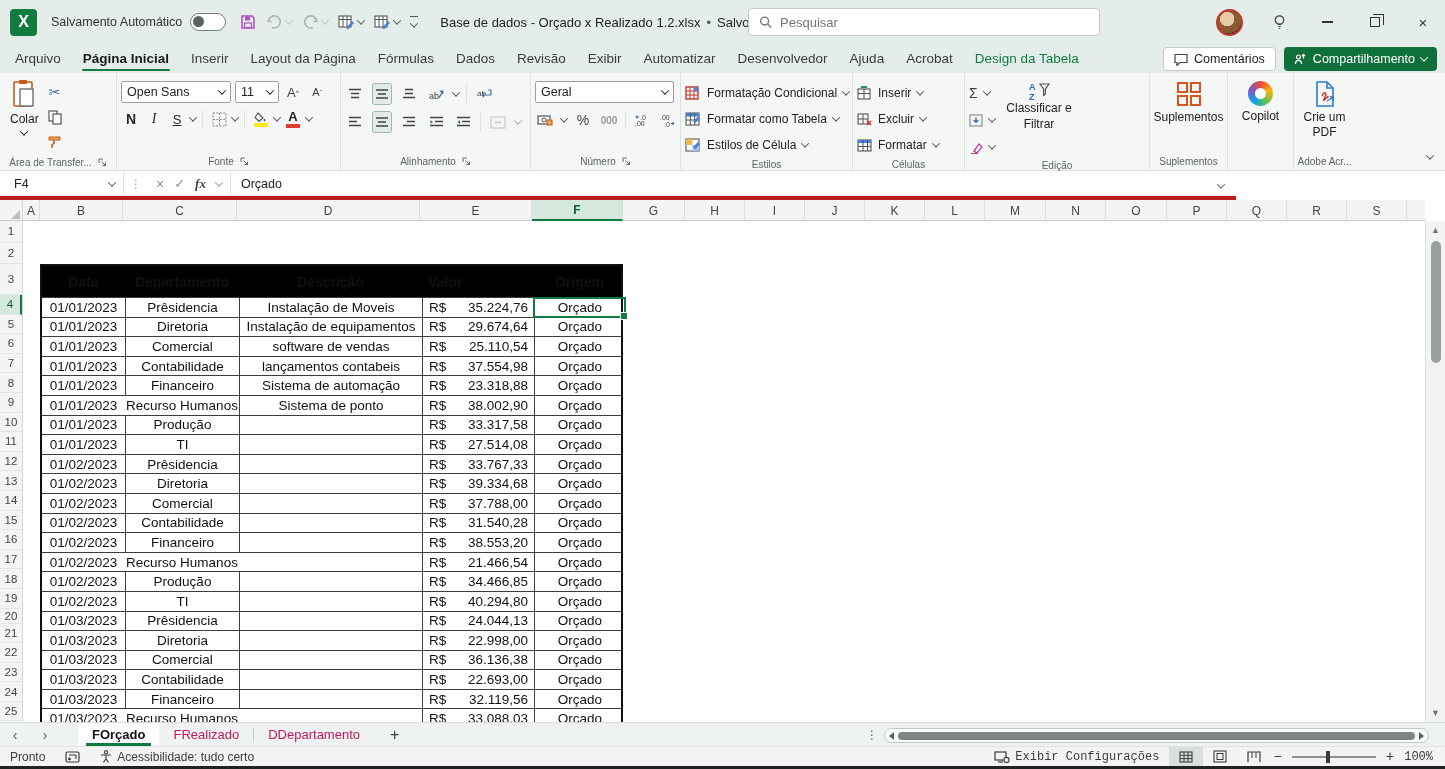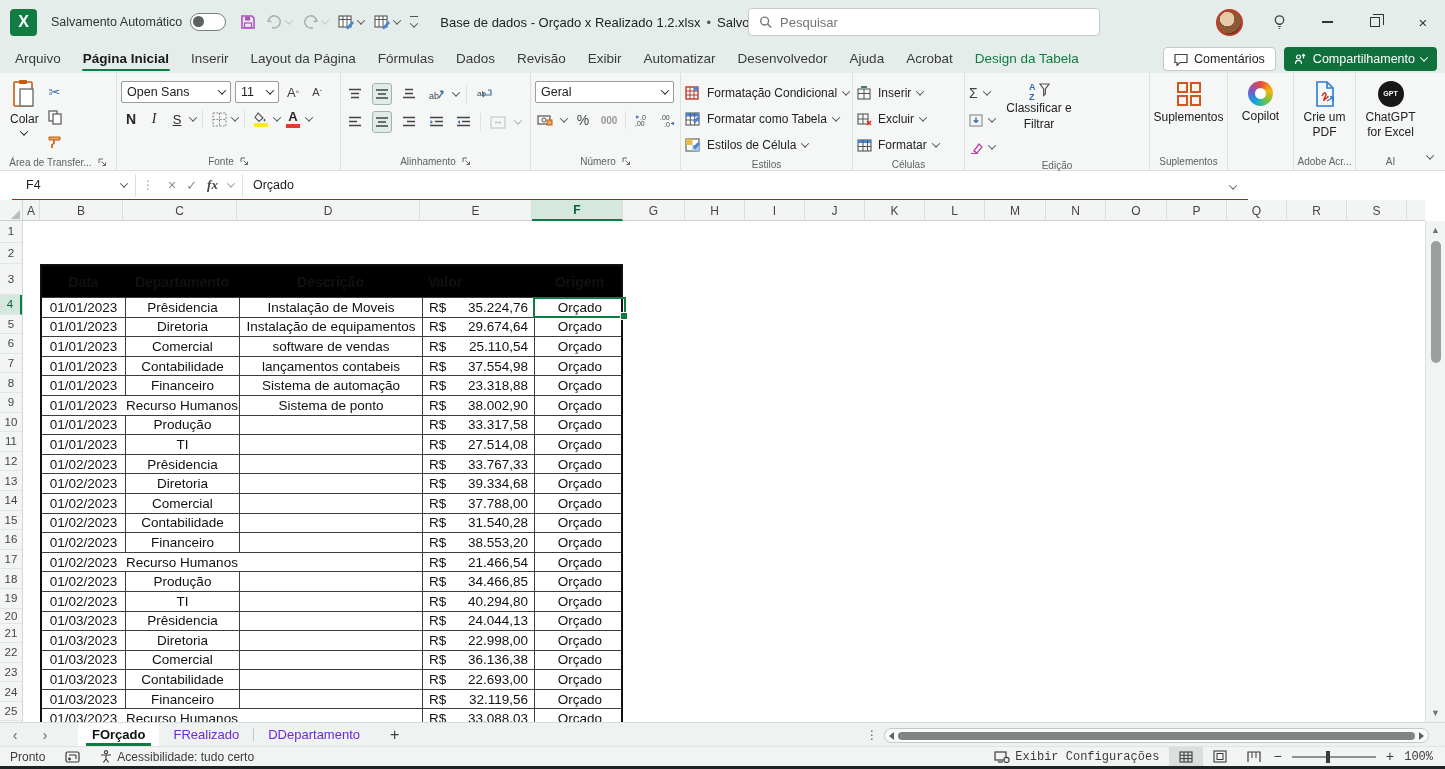--- a/index.html
+++ b/index.html
@@ -55,21 +55,21 @@
   .ic-b { font-weight:800; font-size:14px; color:#262626; }
   .ic-i { font-style:italic; font-family:"Liberation Serif",serif; font-size:14px; color:#262626; }
   .ic-u { font-size:13px; color:#262626; text-decoration:underline; }
   .fontcolor { font-size:13px; font-weight:bold; color:#262626; line-height:1; display:flex; flex-direction:column; align-items:center; }
   .fontcolor .bar { width:14px; height:4px; margin-top:1px; }
   .gpt-circle { width:26px; height:26px; border-radius:50%; background:#171717; color:#fff; font-size:7px; font-weight:bold; display:flex; align-items:center; justify-content:center; }
   .copilot-ic { width:25px; height:25px; border-radius:50%; background:conic-gradient(#e8483f,#f6b50b,#6cc24a,#09a5e8,#7b57c9,#e8483f); }
   .copilot-ic::after{ content:""; display:block; width:11px; height:11px; margin:7px; border-radius:50%; background:#fff; }
 
   
-  .fbar { position:absolute; left:12px; top:171px; width:1236px; height:29px; background:#fff; border-bottom:1px solid #b91c1c; display:flex; align-items:center; }
+  .fbar { position:absolute; left:0; top:171px; width:1236px; height:29px; background:#fff; border-bottom:4px solid #b91c1c; display:flex; align-items:center; }
   .namebox { width:118px; height:23px; margin-left:6px; display:flex; align-items:center; justify-content:space-between; padding:0 8px; font-size:12.5px; color:#222; border-right:1px solid #e0e0e0; }
   .fbar .dots { color:#9aa09d; font-size:12px; padding:0 6px; }
   .fbtns { display:flex; align-items:center; gap:10px; padding:0 8px; color:#8c8c8c; font-size:13px; border-right:1px solid #e0e0e0; height:23px; }
   .fx { font-style:italic; font-family:"Liberation Serif",serif; color:#444; font-weight:bold; }
   .finput { flex:1; font-size:12.5px; color:#222; padding:0 10px; border:none; outline:none; background:transparent; font-family:inherit; }
   .fexpand { padding:0 12px; color:#666; }
 
   
   .sheet { position:absolute; left:0; top:200px; width:1445px; height:522px; background:#fff; }
   .colhdr { position:absolute; left:0; top:0; height:21px; width:1425px; display:flex; background:#f3f4f4; border-bottom:1px solid #cacfcd; }
@@ -98,21 +98,21 @@
 
   
   .vscroll { position:absolute; right:0; top:21px; width:20px; bottom:0; background:#f2f4f3; border-left:1px solid #dcdfdd; display:flex; flex-direction:column; align-items:center; }
   .vs-arrow { height:18px; display:flex; align-items:center; justify-content:center; color:#6f7573; font-size:9px; }
   .vs-thumb { width:10px; height:122px; background:#9aa09d; border-radius:5px; margin-top:2px; }
   .vs-bottom { margin-top:auto; }
 
   
   .tabsbar { position:absolute; left:0; top:722px; width:1445px; height:24px; background:#eef2f0; border-top:1px solid #d7dbd9; display:flex; align-items:center; }
   .nav-ar { width:30px; text-align:center; color:#5c625f; font-size:14px; }
-  .stab { height:24px; padding:0 14px; display:flex; align-items:center; font-size:13px; color:#6d28d9; position:relative; white-space:nowrap; }
+  .stab { height:24px; padding:0 14px; display:flex; align-items:center; font-size:13px; color:#be185d; position:relative; white-space:nowrap; }
   .stab.active { background:#fff; font-weight:bold; color:#111; }
   .stab.active::after { content:""; position:absolute; left:8px; right:8px; bottom:1px; height:2.6px; background:#107c41; }
   .stab-sep { width:1px; height:13px; background:#c3c8c6; }
   .addsheet { padding:0 16px; color:#3b3b3b; font-size:16px; }
   .tb-dots { position:absolute; left:866px; color:#5c625f; font-size:12px; }
   .hscroll { position:absolute; left:884px; right:16px; top:5px; height:15px; border:1px solid #c3c8c6; border-radius:8px; background:#fbfcfc; display:flex; align-items:center; padding:0 4px; gap:4px; }
   .hs-thumb { flex:1; height:8px; background:#7f8583; border-radius:4px; }
   .hs-ar { width:0; height:0; }
   .hs-left { border-top:4px solid transparent; border-bottom:4px solid transparent; border-right:5px solid #5c625f; }
   .hs-right { border-top:4px solid transparent; border-bottom:4px solid transparent; border-left:5px solid #5c625f; }
@@ -609,31 +609,20 @@
               <path d="M14 20 l5-3 M17 15.5 l3.5 1 l-1 3.5" stroke="#2b7cd3" stroke-width="1.4" fill="none"></path>
             </svg>
           <span style="white-space:pre-line;width:52px;">Crie um PDF</span>
         </div>
       </div>
       <div class="rg-label">
           <span>Adobe Acr...</span>
         </div>
     </div>
 
-    <div class="rgroup" style="width:70px;">
-      <div class="rg-body" style="justify-content:center;">
-        <div class="bigbtn">
-          <span class="gpt-circle">GPT</span>
-          <span style="white-space:pre-line;width:58px;">ChatGPT for Excel</span>
-        </div>
-      </div>
-      <div class="rg-label">
-          <span>AI</span>
-        </div>
-    </div>
 
     <span class="ribbon-collapse"><i class="chev"></i></span>
   </div>
 
   <div class="fbar">
     <div class="namebox">
       <span>F4</span>
       <i class="chev" style="color:#555;"></i>
     </div>
     <span class="dots">⋮</span>

